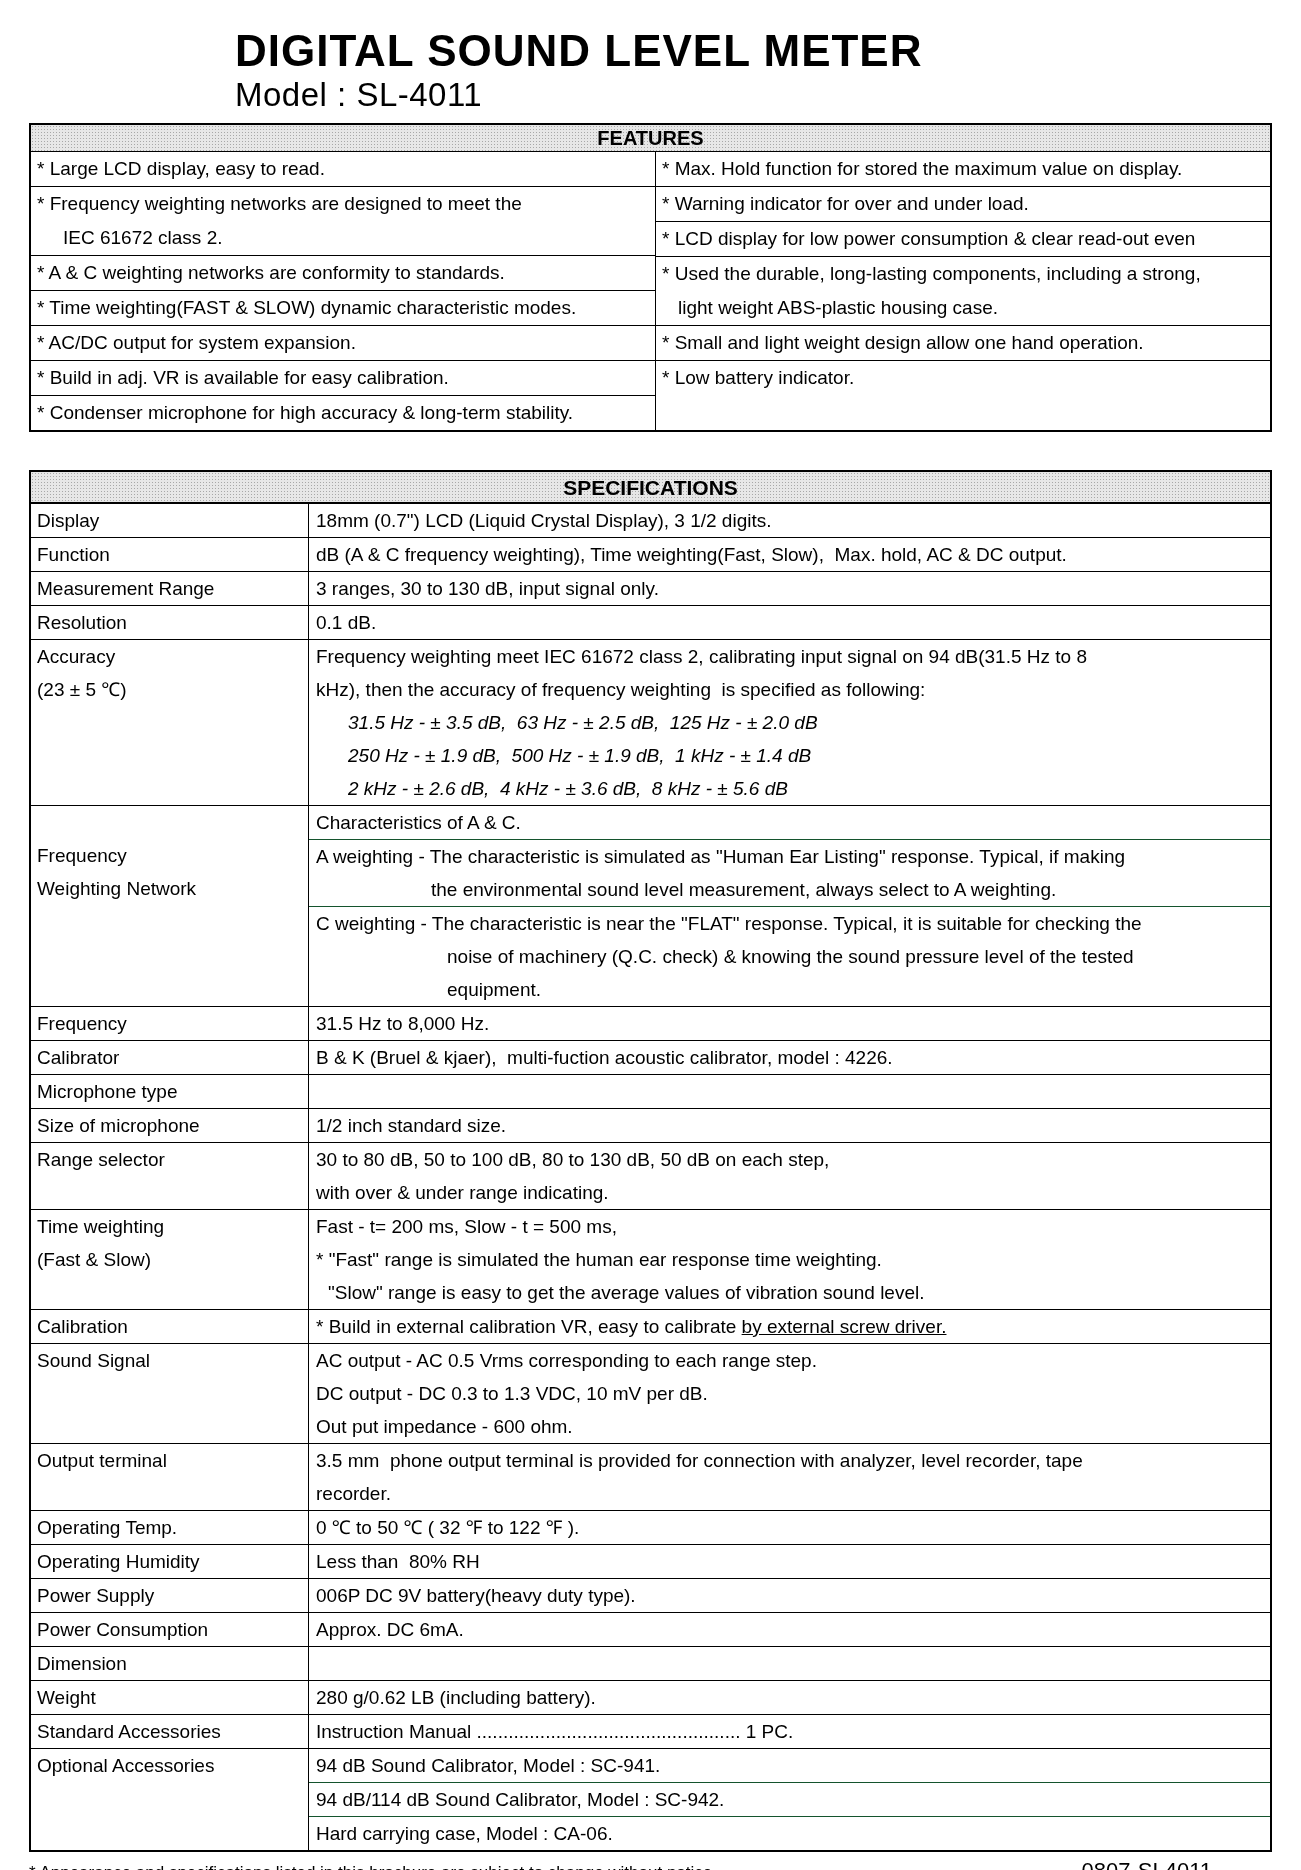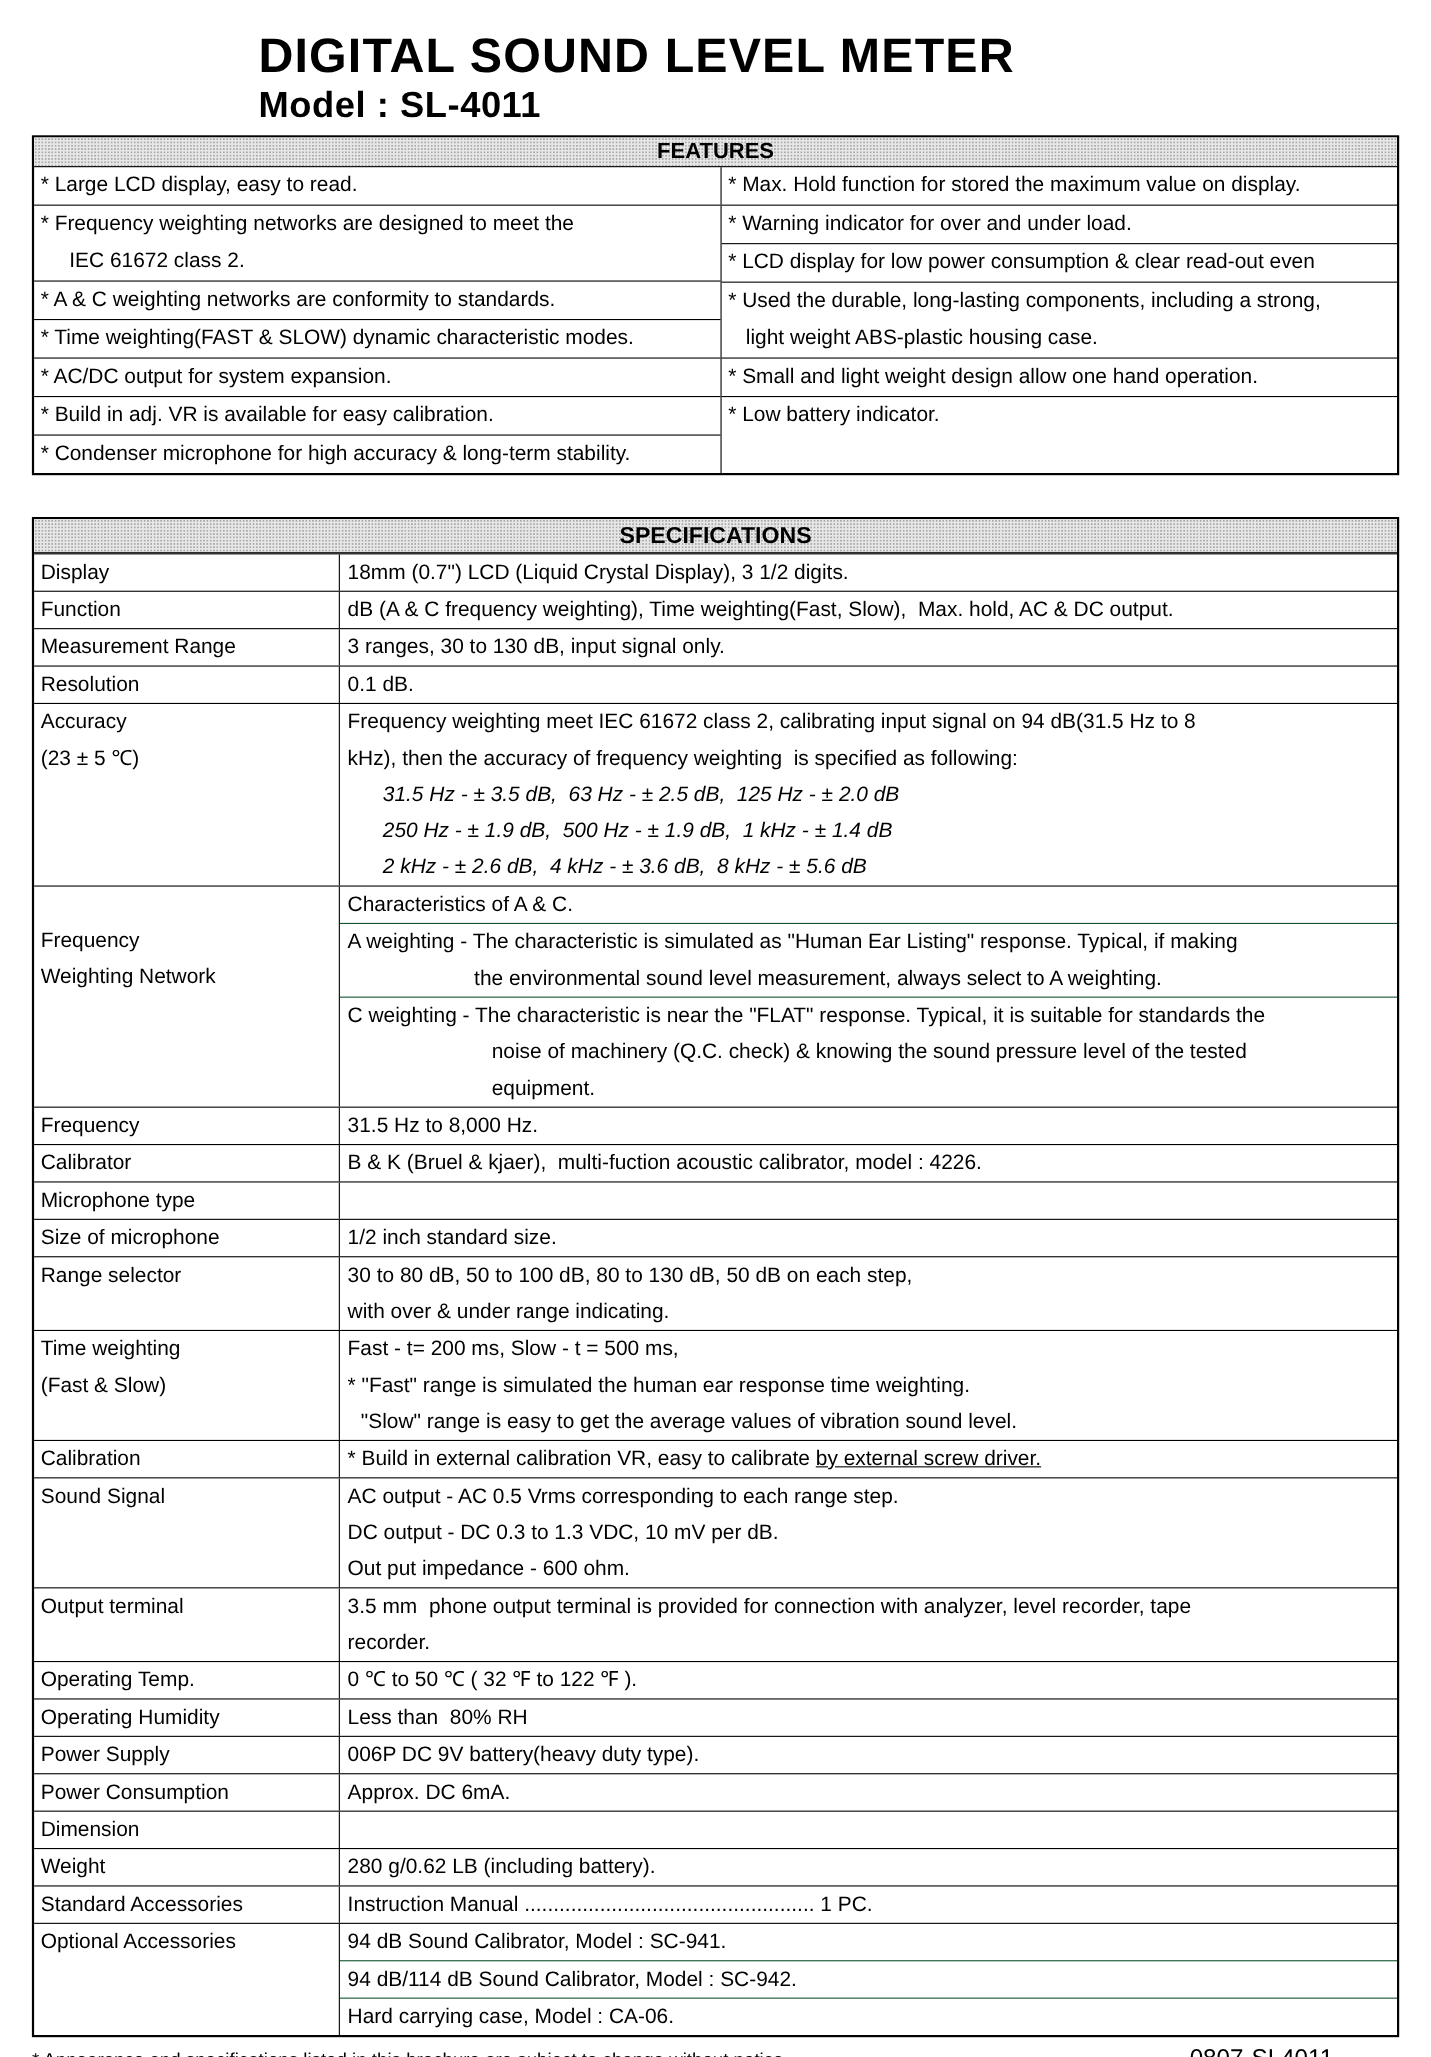--- a/index.html
+++ b/index.html
@@ -16,21 +16,21 @@
   .main-title {
     margin: 0;
     font-size: 44px;
     font-weight: bold;
     letter-spacing: 1px;
     line-height: 1.15;
   }
   .model-title {
     margin: 0;
     font-size: 33px;
-    font-weight: bold;
+    font-weight: normal;
     letter-spacing: 0.5px;
     line-height: 1.1;
   }
 
   
   .tbl { border: 2px solid #000; width: 1243px; }
   .thdr {
     background-color: #e7e7e7;
     background-image: radial-gradient(circle, #a8a8a8 0.8px, rgba(0,0,0,0) 0.9px);
     background-size: 3px 3px;
@@ -210,21 +210,21 @@
       </div>
       <div class="svalue-sub">
         <div class="subrow">
           <div class="line">Characteristics of A &amp; C.</div>
         </div>
         <div class="subrow">
           <div class="line">A weighting - The characteristic is simulated as "Human Ear Listing" response. Typical, if making</div>
           <div class="line ind115">the environmental sound level measurement, always select to A weighting.</div>
         </div>
         <div class="subrow">
-          <div class="line">C weighting - The characteristic is near the "FLAT" response. Typical, it is suitable for standards the</div>
+          <div class="line">C weighting - The characteristic is near the "FLAT" response. Typical, it is suitable for checking the</div>
           <div class="line ind131">noise of machinery (Q.C. check) &amp; knowing the sound pressure level of the tested</div>
           <div class="line ind131">equipment.</div>
         </div>
       </div>
     </div>
 
     <div class="srow">
       <div class="slabel">
           <div class="line">Frequency</div>
         </div>

